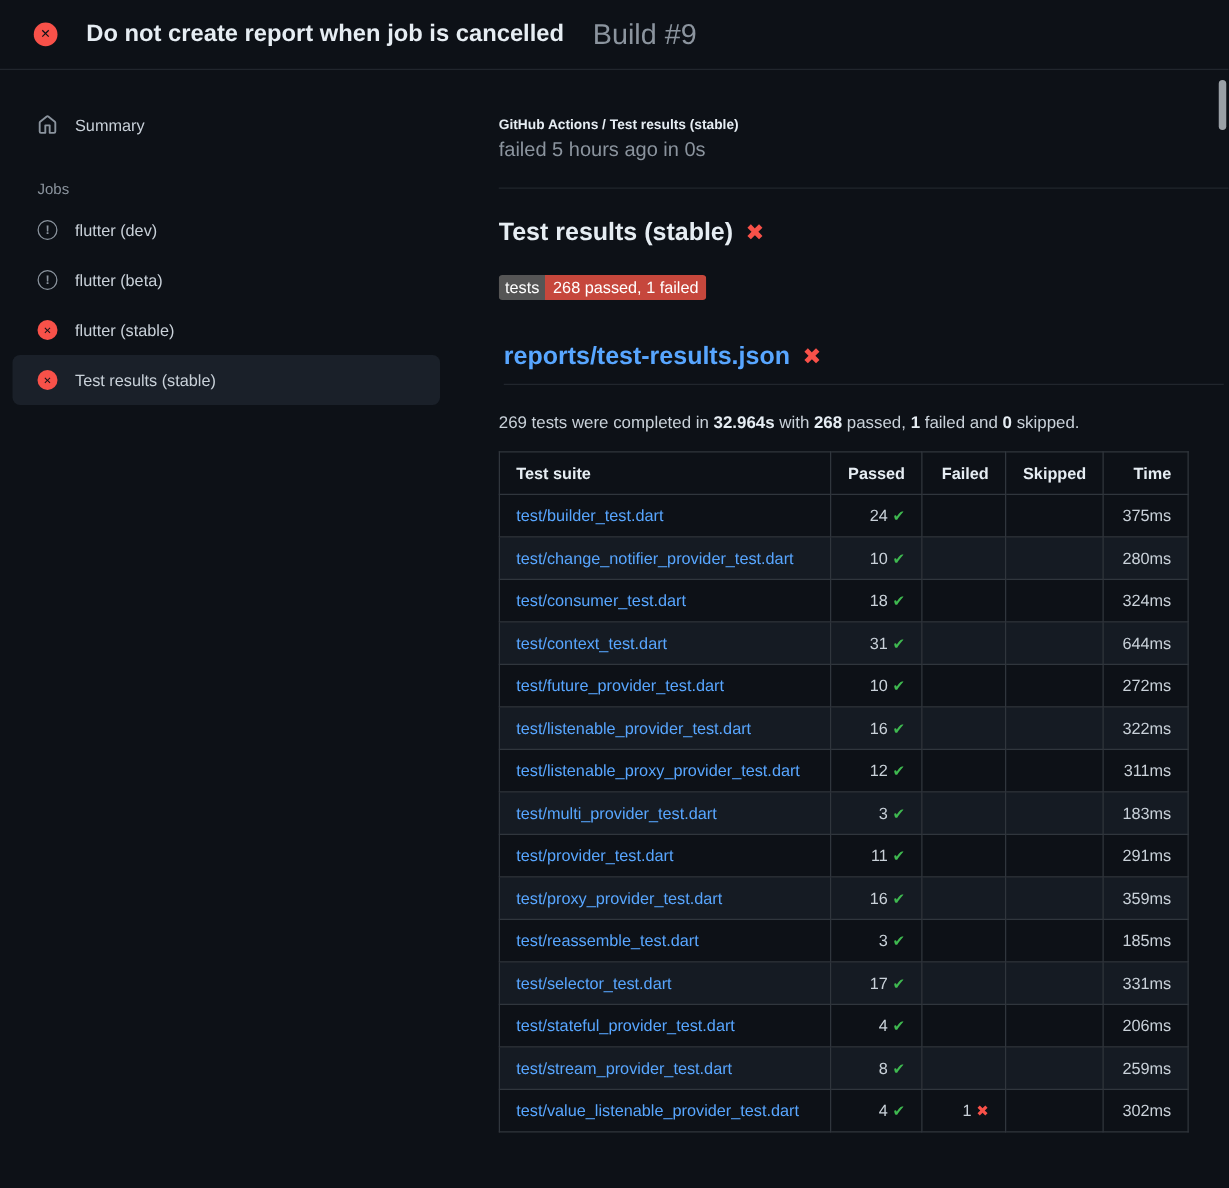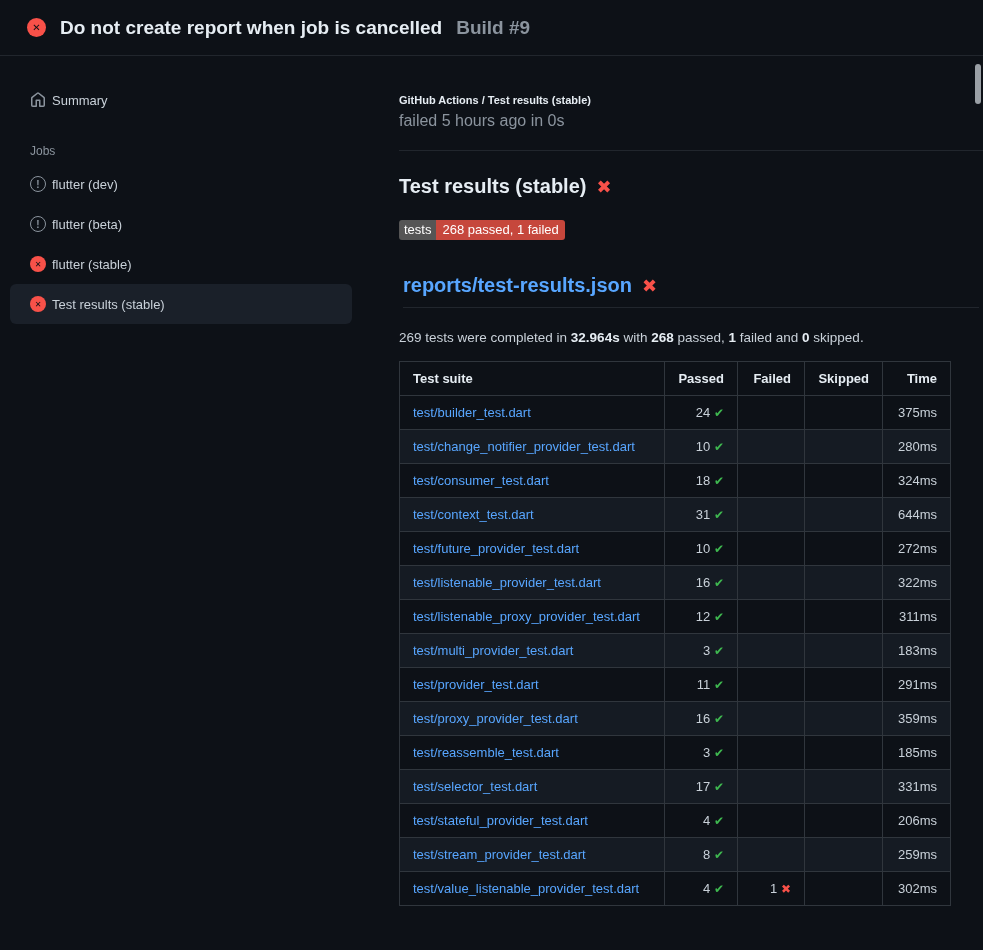--- a/index.html
+++ b/index.html
@@ -9,29 +9,29 @@
     background: #0d1117; color: #c9d1d9;
     font-family: "Liberation Sans", "DejaVu Sans", sans-serif;
     font-size: 14px;
   }
   
   .topbar { display: flex; align-items: center; gap: 14px; height: 56px;
             padding: 0 24px 0 27px; border-bottom: 1px solid #21262d; }
   .icon-fail-lg { width: 19px; height: 19px; border-radius: 50%; background: #f85149;
                   color: #0d1117; font-size: 10px; font-weight: 700;
                   display: flex; align-items: center; justify-content: center; flex-shrink: 0; }
-  .topbar h1 { font-size: 19px; font-weight: 700; color: #e6edf3; margin: 0; }
-  .build-number { font-size: 19px; color: #8b949e; font-weight: 700; }
+  .topbar h1 { font-size: 19px; font-weight: 700; color: #e6edf3; margin: 9px; }
+  .build-number { font-size: 23px; color: #8b949e; font-weight: 400; }
 
   
   .layout { display: flex; align-items: flex-start; }
 
   
   .sidebar { width: 375px; flex-shrink: 0; padding: 24px 23px 0 10px; }
-  .side-item { height: 40px; display: flex; align-items: center; gap: 6px;
+  .side-item { height: 40px; display: flex; align-items: center; gap: 14px;
                padding: 0 20px; border-radius: 6px; font-size: 13px; color: #c9d1d9; cursor: pointer; }
   .side-item.selected { background: #1a2029; }
   .jobs-label { margin: 24px 0 6px 20px; font-size: 12px; color: #8b949e; }
   .icon-home { width: 16px; height: 16px; flex-shrink: 0; display: flex; }
   .icon-warn { width: 16px; height: 16px; border-radius: 50%; border: 1.5px solid #8b949e;
                color: #8b949e; font-size: 10px; font-weight: 700;
                display: flex; align-items: center; justify-content: center; flex-shrink: 0; }
   .icon-fail { width: 16px; height: 16px; border-radius: 50%; background: #f85149;
                color: #0d1117; font-size: 8px; font-weight: 700;
                display: flex; align-items: center; justify-content: center; flex-shrink: 0; }

